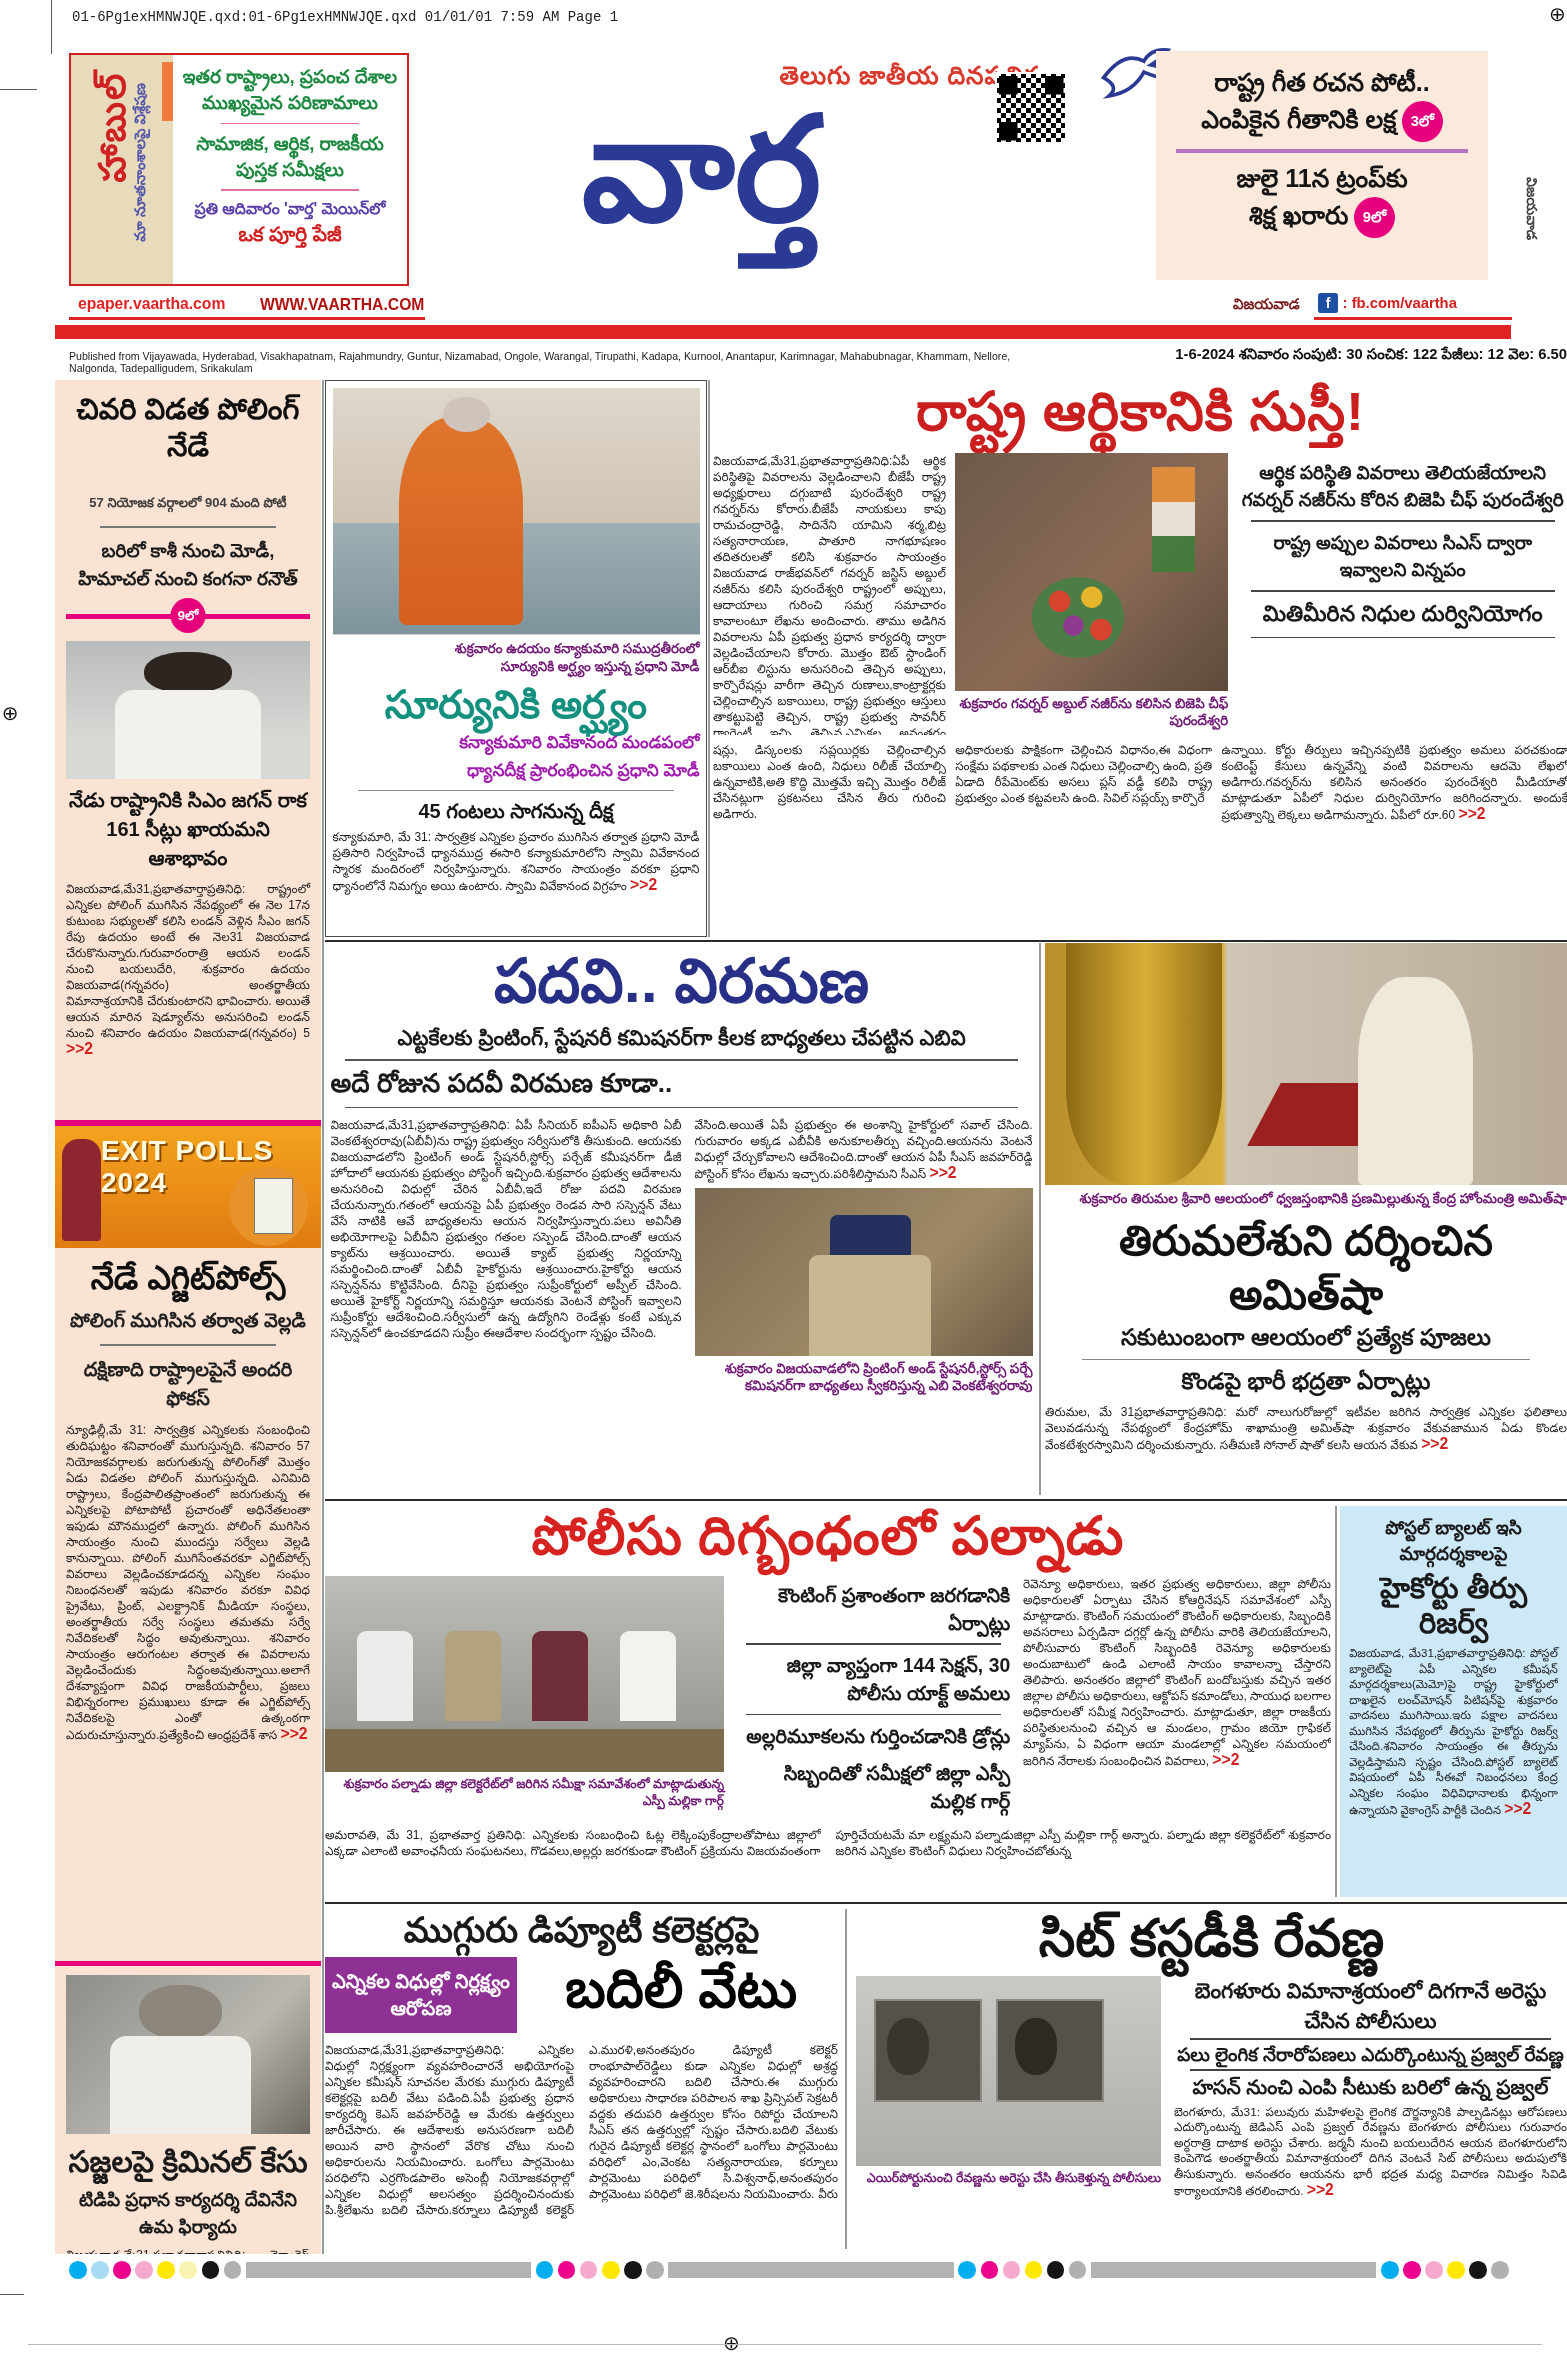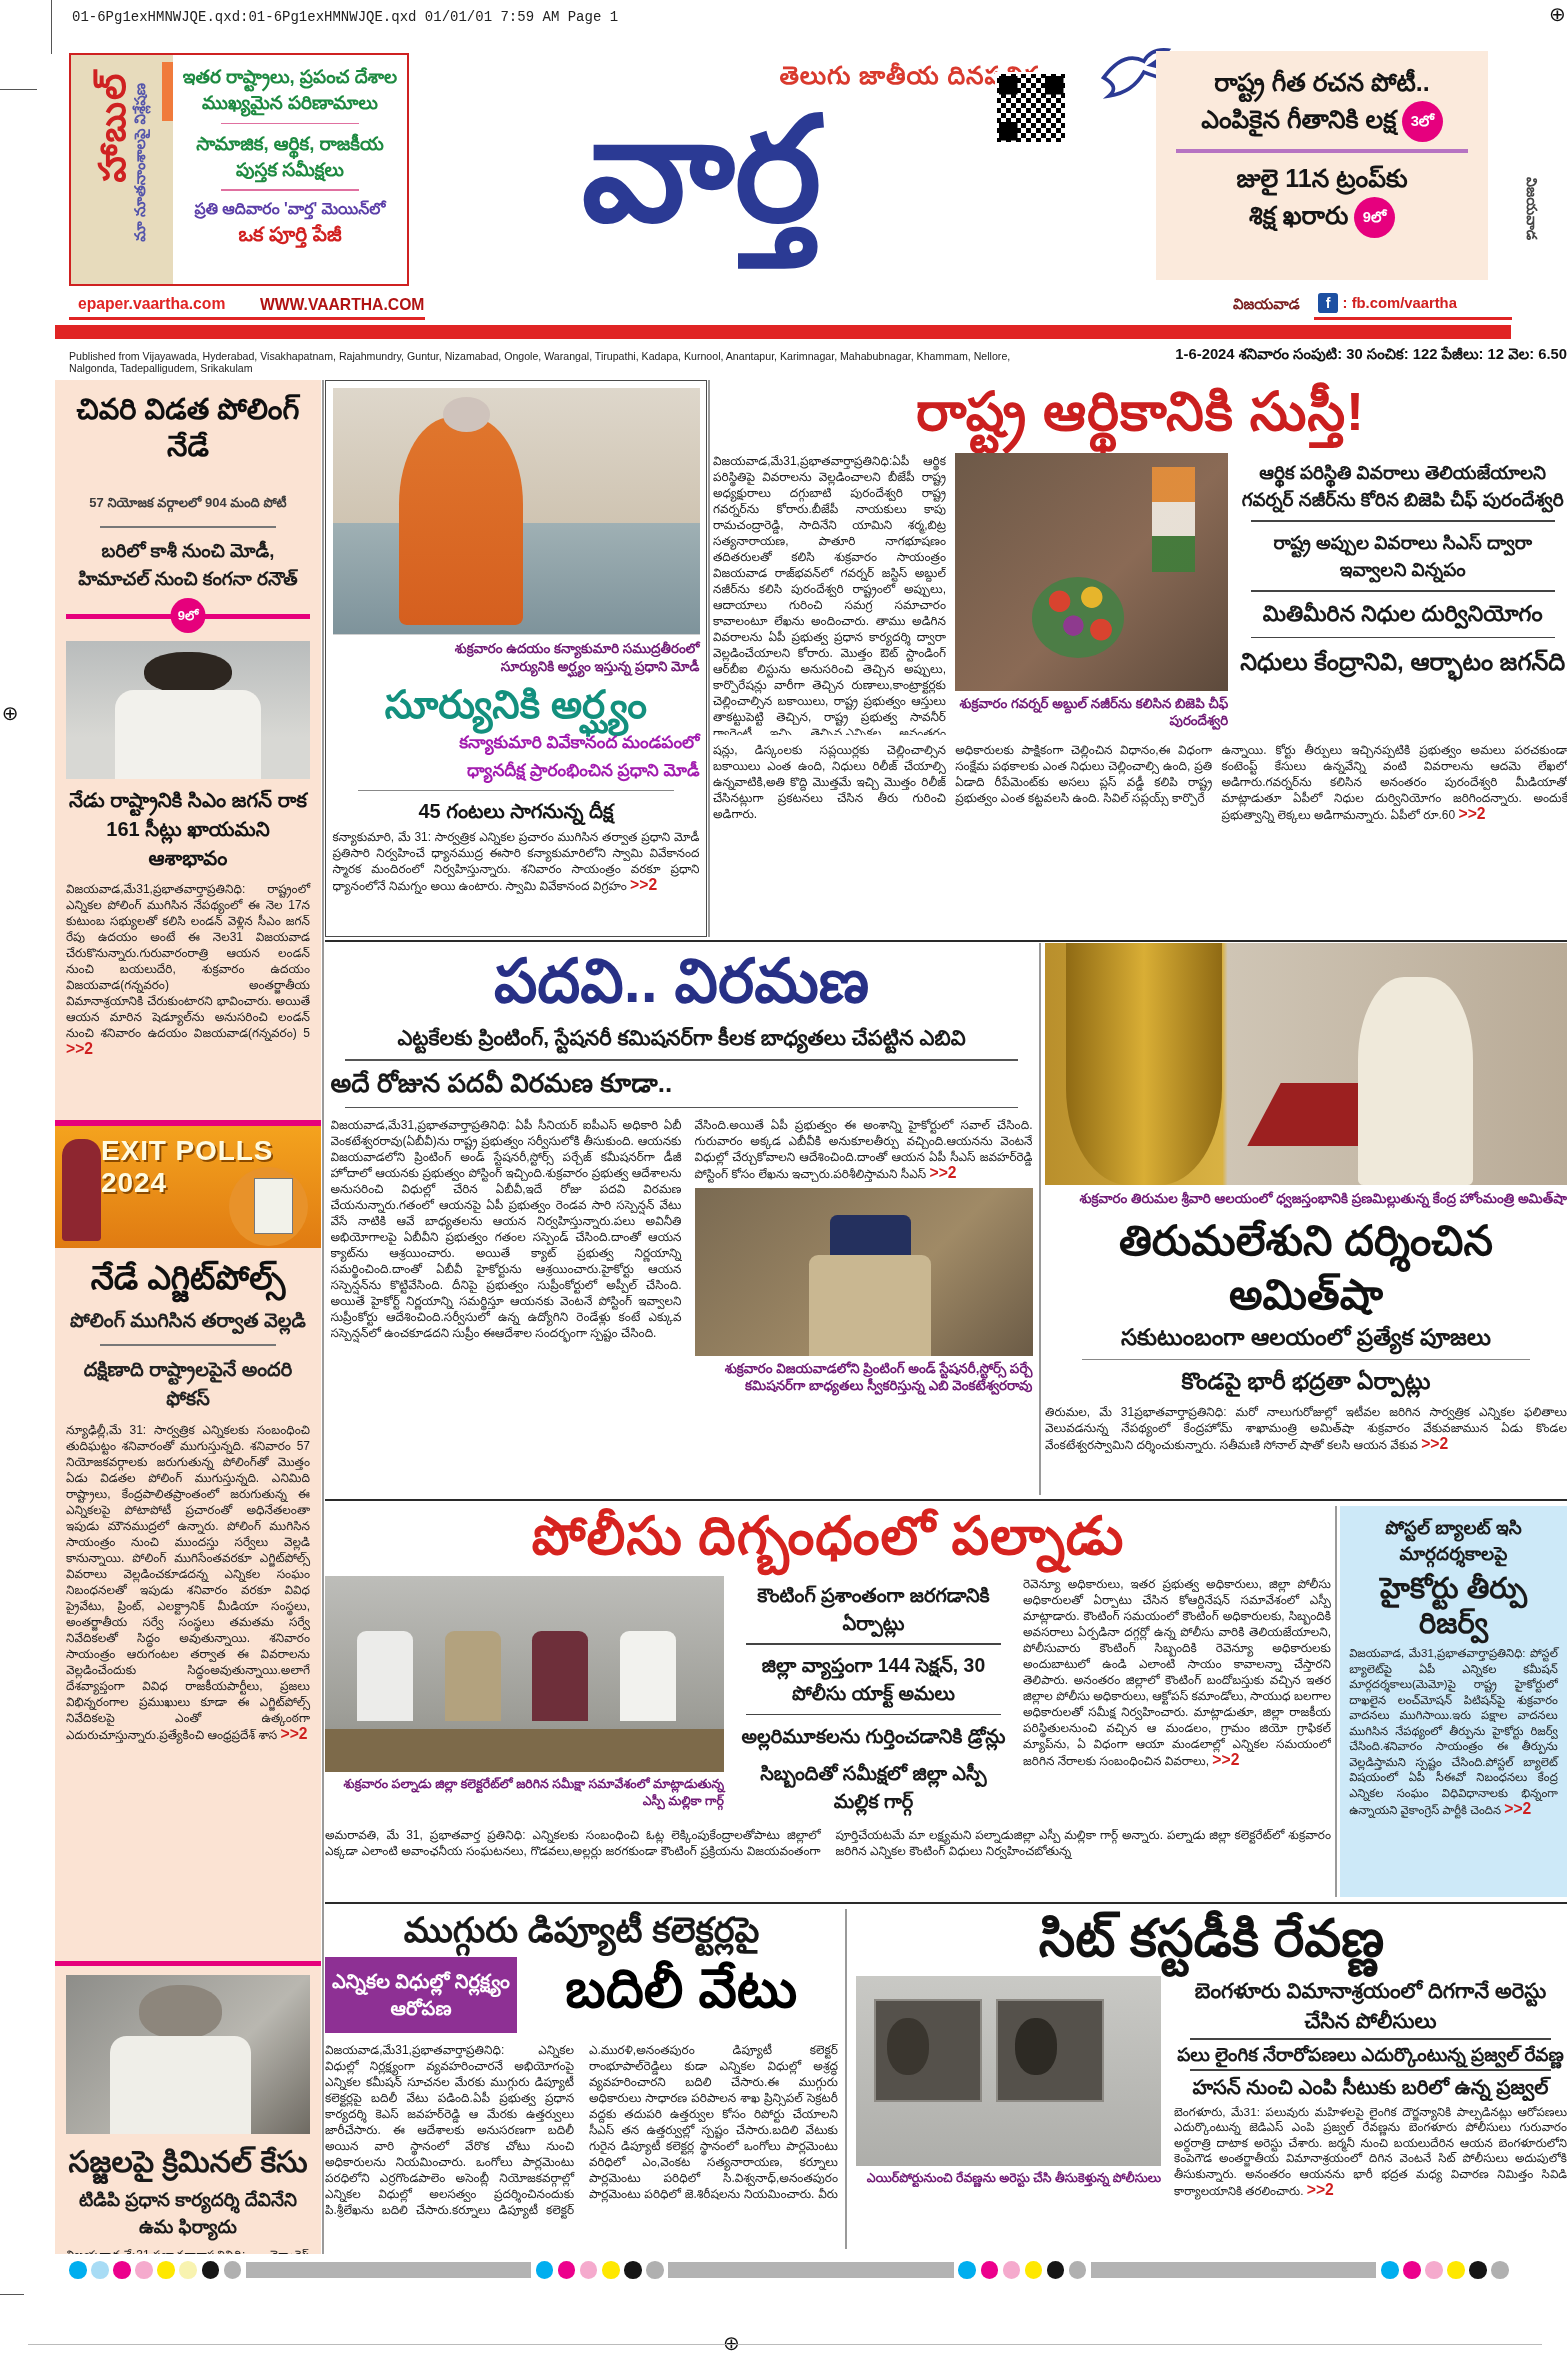--- a/index.html
+++ b/index.html
@@ -147,21 +147,21 @@
   .amit-h{font-size:42px;line-height:54px;font-weight:900;text-align:center;color:#121212;margin-top:7.4px;}
   .amit-d{font-size:23px;line-height:31px;font-weight:800;text-align:center;}
 
   
   .paln{left:325px;top:1506px;width:1006px;height:391px;box-sizing:border-box;}
   .paln-h{font-size:53px;line-height:1.15;font-weight:900;color:#d6231f;text-align:center;letter-spacing:0.9px;}
   .paln-row{display:flex;gap:11px;margin-top:9.2px;}
   .palnphw{width:399px;}
   .palnph{height:196px;background:linear-gradient(180deg,#bdbdb9,#9e9e98 70%,#8b8b85);}
   .pfig{position:absolute;top:28%;width:14%;height:46%;border-radius:9.2px 9.2px 0 0;}
-  .paln-subs{width:277px;text-align:center;}
+  .paln-subs{width:277px;text-align:right;}
   .paln-sub{font-size:19.4px;line-height:28px;font-weight:800;padding:4.6px 1.8px;}
   .paln-right{flex:1;height:242px;overflow:hidden;}
   .paln-body{margin-top:7.4px;column-count:2;column-gap:14.8px;height:89px;overflow:hidden;}
 
   
   .court{left:1340px;top:1506px;width:227px;height:391px;background:#cde9f8;box-sizing:border-box;padding:9.2px 9.2px;}
   .court-k{font-size:18.5px;line-height:26px;font-weight:800;text-align:center;}
   .court-h{font-size:29px;line-height:35px;font-weight:900;text-align:center;margin:3.7px 0 5.5px;}
   .court-b{font-size:11.5px;line-height:15.5px;}
 
@@ -345,21 +345,20 @@
         </div>
         <div class="cap" style="margin-top:3.7px;">శుక్రవారం గవర్నర్ అబ్దుల్ నజీర్‌ను కలిసిన బిజెపి చీఫ్ పురందేశ్వరి</div>
       </div>
       <div class="msubs">
         <div class="msub">ఆర్థిక పరిస్థితి వివరాలు తెలియజేయాలని గవర్నర్ నజీర్‌ను కోరిన బిజెపి చీఫ్ పురందేశ్వరి</div>
         <div class="msep"></div>
         <div class="msub">రాష్ట్ర అప్పుల వివరాలు సిఎస్ ద్వారా ఇవ్వాలని విన్నపం</div>
         <div class="msep"></div>
         <div class="msub big">మితిమీరిన నిధుల దుర్వినియోగం</div>
         <div class="msep"></div>
-        <div class="msub huge">నిధులు కేంద్రానివి, ఆర్భాటం జగన్‌ది</div>
       </div>
     </div>
     <div class="main-row2">
       <div class="mc2 body j" style="width:233px;">షన్లు, డిస్కంలకు సప్లయిర్లకు చెల్లించాల్సిన బకాయిలు ఎంత ఉంది, నిధులు రిలీజ్ చేయాల్సి ఉన్నవాటికి,అతి కొద్ది మొత్తమే ఇచ్చి మొత్తం రిలీజ్ చేసినట్లుగా ప్రకటనలు చేసిన తీరు గురించి అడిగారు.</div>
       <div class="mc2 body j" style="width:257px;">అధికారులకు పాక్షికంగా చెల్లించిన విధానం,ఈ విధంగా సంక్షేమ పథకాలకు ఎంత నిధులు చెల్లించాల్సి ఉంది, ప్రతి ఏడాది రీపేమెంట్‌కు అసలు ప్లస్ వడ్డీ కలిపి రాష్ట్ర ప్రభుత్వం ఎంత కట్టవలసి ఉంది. సివిల్ సప్లయ్స్ కార్పొరే</div>
       <div class="mc2 body j" style="flex:1;">
         <span>ఉన్నాయి. కోర్టు తీర్పులు ఇచ్చినప్పటికి ప్రభుత్వం అమలు పరచకుండా కంటెంప్ట్ కేసులు ఉన్నవేన్ని వంటి వివరాలను ఆదమె లేఖలో అడిగారు.గవర్నర్‌ను కలిసిన అనంతరం పురందేశ్వరి మీడియాతో మాట్లాడుతూ ఏపీలో నిధుల దుర్వినియోగం జరిగిందన్నారు. అందుకే ప్రభుత్వాన్ని లెక్కలు అడిగామన్నారు. ఏపీలో రూ.60</span>
         <span class="jump">&gt;&gt;2</span>
       </div>
     </div>

